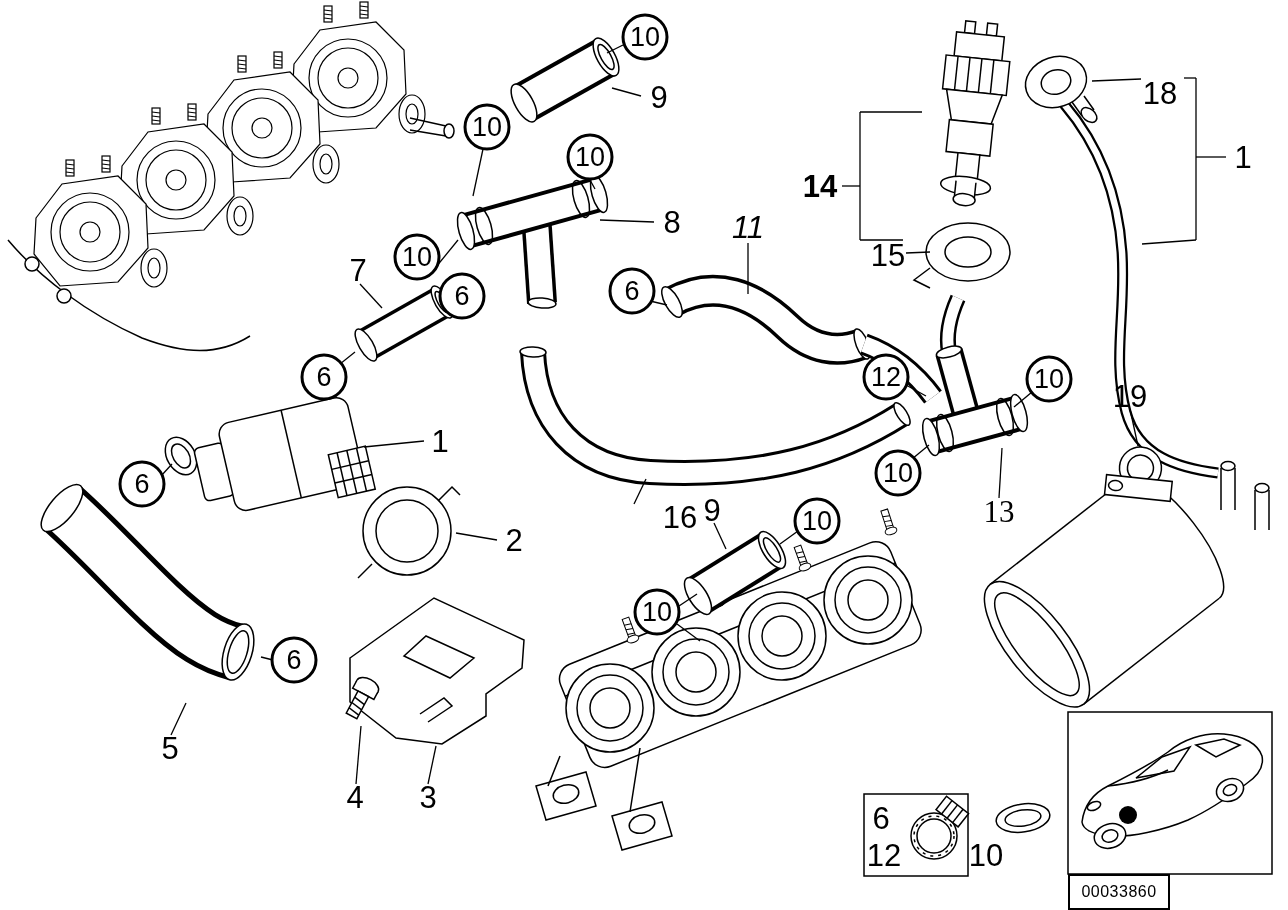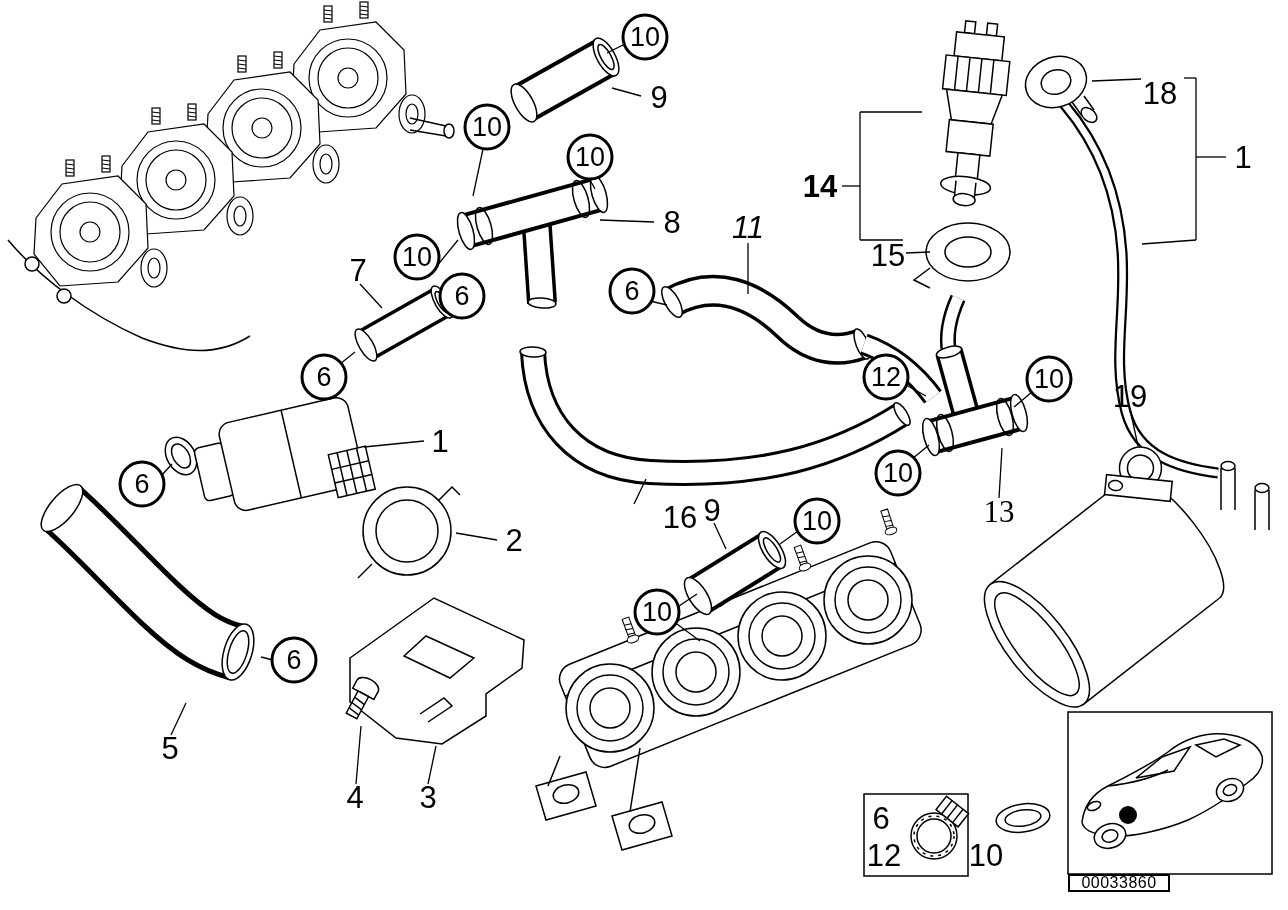--- a/index.html
+++ b/index.html
@@ -5,21 +5,21 @@
   *{box-sizing:border-box}
   html,body{margin:0;padding:0}
   body{background:#fff;font-family:"Liberation Sans",sans-serif;color:#000}
   #stage{position:relative;width:1288px;height:910px;background:#fff;overflow:hidden}
   #art{position:absolute;left:0;top:0;z-index:1}
   #overlay{position:absolute;left:0;top:0;width:1288px;height:910px;z-index:2}
   #callout-layer{position:absolute;left:0;top:0;width:100%;height:100%}
   .callout{position:absolute;transform:translate(-50%,-50%);font-size:31px;line-height:1;white-space:nowrap;color:#000}
   .callout.circled{width:47px;height:47px;border:3px solid #000;border-radius:50%;background:#fff;display:flex;align-items:center;justify-content:center;font-size:27px}
   .legend-label{position:absolute;transform:translate(-50%,-50%);font-size:31px;line-height:1}
-  #pn-box{position:absolute;left:1068px;top:874px;width:102px;height:18px;border:2px solid #000;display:flex;align-items:center;justify-content:center;font-size:16px;letter-spacing:.5px;background:#fff}
+  #pn-box{position:absolute;left:1068px;top:874px;width:102px;height:36px;border:2px solid #000;display:flex;align-items:center;justify-content:center;font-size:16px;letter-spacing:.5px;background:#fff}
   .ln{stroke:#000;fill:none;stroke-width:1.5}
   .fw{fill:#fff;stroke:#000;stroke-width:1.5}
   .leader{stroke:#000;stroke-width:1.3}
   .tb{stroke:#000;fill:none}
   .tw{stroke:#fff;fill:none}
 </style>
 </head>
 <body>
 
 <div id="stage" style="background: rgb(255, 255, 255);">

